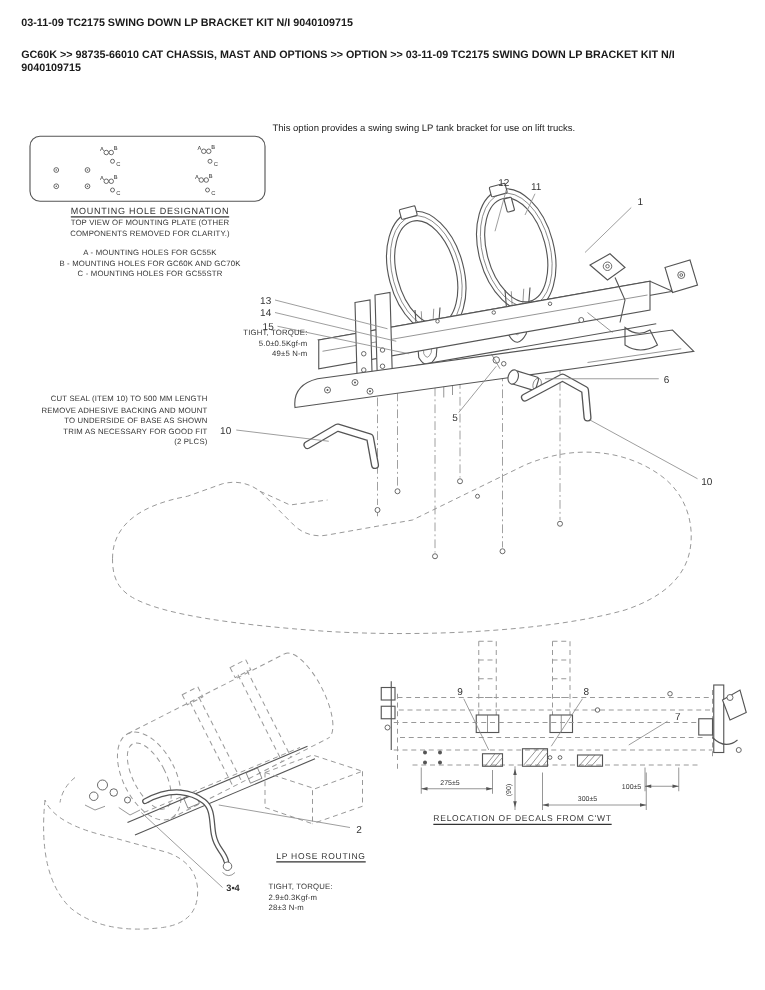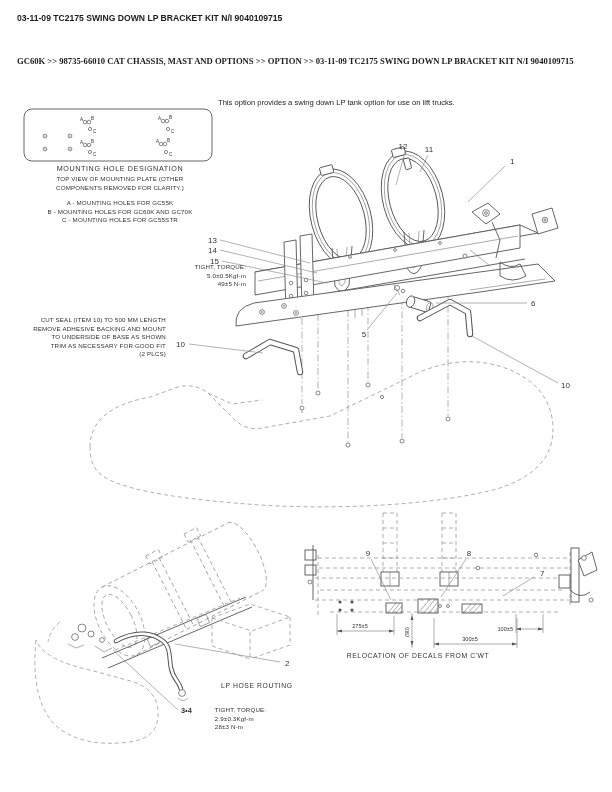--- a/index.html
+++ b/index.html
@@ -1,21 +1,21 @@
 <!DOCTYPE html>
 <html><head>
 <meta charset="utf-8">
 <style>
   html,body{margin:0;padding:0;background:#fff;}
   body{width:612px;height:792px;position:relative;font-family:"Liberation Sans",sans-serif;color:#1a1a1a;overflow:hidden;}
   .abs{position:absolute;}
   .hdr{font-size:8.6px;font-weight:bold;line-height:11px;letter-spacing:0;}
   .desc{font-size:7.6px;color:#222;}
   .draft{font-size:6.2px;color:#333;letter-spacing:0.15px;line-height:8.6px;}
-  .draft-title{font-size:7.2px;color:#333;letter-spacing:0.6px;text-underline-offset:2px;}
+  .draft-title{font-size:7.2px;color:#333;letter-spacing:0.6px;text-decoration:underline;text-underline-offset:2px;}
   .center{text-align:center;}
   .right{text-align:right;}
   svg{position:absolute;overflow:visible;}
   svg text{font-family:"Liberation Sans",sans-serif;fill:#333;}
   .co{font-size:8px;}
   .dim{font-size:5.6px;}
   .ln{stroke:#555;stroke-width:0.9;fill:none;}
   .thin{stroke:#666;stroke-width:0.55;fill:none;}
   .lead{stroke:#888;stroke-width:0.65;fill:none;}
   .dash{stroke:#999;stroke-width:0.8;fill:none;stroke-dasharray:4 3;}
@@ -25,23 +25,23 @@
   .hose-o{stroke:#555;stroke-width:4.6;fill:none;stroke-linejoin:round;stroke-linecap:round;}
   .hose-i{stroke:#fff;stroke-width:2.6;fill:none;stroke-linejoin:round;stroke-linecap:round;}
   .bolt{stroke:#555;stroke-width:0.7;fill:#fff;}
   .fillp{fill:#fff;stroke:#555;stroke-width:0.9;}
   .note34{font-size:7.4px;font-weight:bold;color:#333;}
 </style>
 </head>
 <body>
 
 <div class="abs hdr" style="left:17px;top:13px;width:578px;">03-11-09 TC2175 SWING DOWN LP BRACKET KIT N/I 9040109715</div>
-<div class="abs hdr" style="left:17px;top:56px;width:560px;font-family:Liberation Serif, serif;">GC60K &gt;&gt; 98735-66010 CAT CHASSIS, MAST AND OPTIONS &gt;&gt; OPTION &gt;&gt; 03-11-09 TC2175 SWING DOWN LP BRACKET KIT N/I 9040109715</div>
-
-<div class="abs desc" style="left:218px;top:98px;width:360px;">This option provides a swing down LP tank option for use on lift trucks.</div>
+<div class="abs hdr" style="left:17px;top:38px;width:560px;">GC60K &gt;&gt; 98735-66010 CAT CHASSIS, MAST AND OPTIONS &gt;&gt; OPTION &gt;&gt; 03-11-09 TC2175 SWING DOWN LP BRACKET KIT N/I 9040109715</div>
+
+<div class="abs desc" style="left:218px;top:98px;width:360px;">This option provides a swing swing LP tank bracket for use on lift trucks.</div>
 
 <svg style="left:22px;top:106px;" width="196" height="62" viewBox="0 0 196 62">
   <rect x="2" y="3" width="188" height="52" rx="8" class="ln"></rect>
 
   <g>
     <circle cx="23" cy="30" r="1.9" class="bolt"></circle>
       <circle cx="23" cy="30" r="0.6" fill="#555"></circle>
     <circle cx="48" cy="30" r="1.9" class="bolt"></circle>
       <circle cx="48" cy="30" r="0.6" fill="#555"></circle>
     <circle cx="23" cy="43" r="1.9" class="bolt"></circle>

